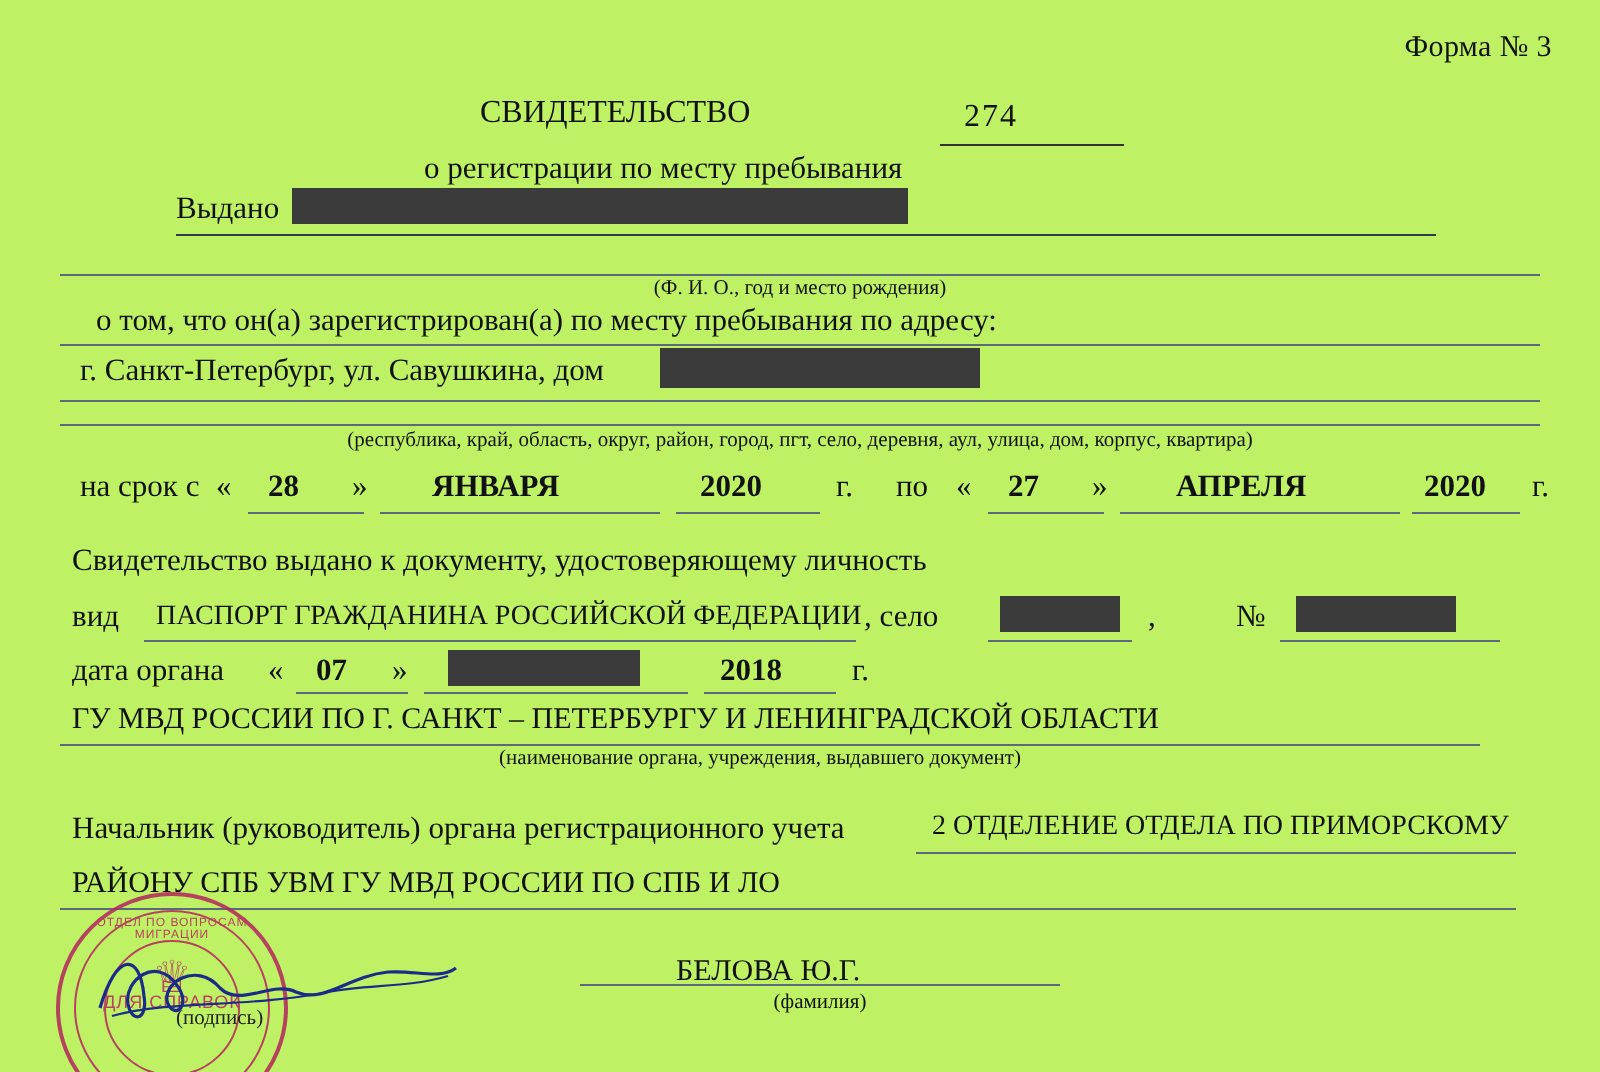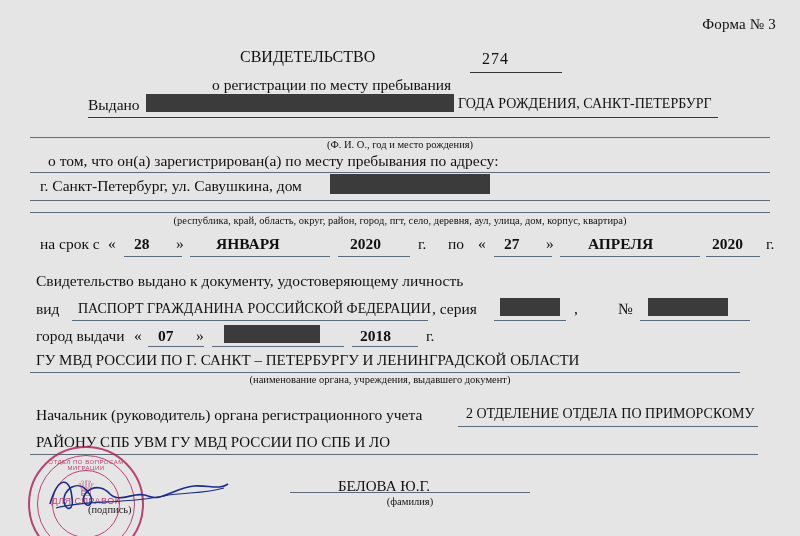--- a/index.html
+++ b/index.html
@@ -4,21 +4,21 @@
 <style>
   html, body {
     margin: 0;
     padding: 0;
     background: #ffffff;
   }
   #page {
     position: relative;
     width: 800px;
     height: 536px;
-    background: #e5e5e5;
+    background: #bef264;
     font-family: "Liberation Serif", serif;
     color: #111;
     overflow: hidden;
   }
   .form-no {
     position: absolute;
     right: 24px;
     top: 16px;
     font-size: 15px;
     letter-spacing: 0.2px;
@@ -159,21 +159,20 @@
 
   <div class="form-no">Форма № 3</div>
 
   <div class="title-wrap">СВИДЕТЕЛЬСТВО</div>
   <div class="cert-number">274</div>
   <div class="cert-number-rule"></div>
   <div class="subtitle">о регистрации по месту пребывания</div>
 
   <div class="lbl" style="left:88px; top:96px;">Выдано</div>
   <div class="redact" style="left:146px; top:94px; width:308px; height:18px;"></div>
-  <div class="lbl" style="left:458px; top:96px; font-size:14px;">ГОДА РОЖДЕНИЯ, САНКТ-ПЕТЕРБУРГ</div>
   <div class="rule dark" style="left:88px; top:117px; width:630px;"></div>
 
   <div class="rule" style="left:30px; top:137px; width:740px;"></div>
   <div class="small-center" style="left:0; right:0; top:139px; text-align:center;">(Ф. И. О., год и место рождения)</div>
 
   <div class="lbl" style="left:48px; top:152px;">о том, что он(а) зарегистрирован(а) по месту пребывания по адресу:</div>
   <div class="rule" style="left:30px; top:172px; width:740px;"></div>
 
   <div class="lbl" style="left:40px; top:177px;">г. Санкт-Петербург, ул. Савушкина, дом</div>
   <div class="redact" style="left:330px; top:174px; width:160px; height:20px;"></div>
@@ -200,29 +199,29 @@
   <div class="rule" style="left:560px; top:256px; width:140px;"></div>
   <div class="hand" style="left:712px; top:235px; font-weight:700;">2020</div>
   <div class="rule" style="left:706px; top:256px; width:54px;"></div>
   <div class="lbl" style="left:766px; top:235px;">г.</div>
 
   <div class="lbl" style="left:36px; top:272px;">Свидетельство выдано к документу, удостоверяющему личность</div>
 
   <div class="lbl" style="left:36px; top:300px;">вид</div>
   <div class="hand" style="left:78px; top:301px; font-size:14px;">ПАСПОРТ ГРАЖДАНИНА РОССИЙСКОЙ ФЕДЕРАЦИИ</div>
   <div class="rule" style="left:72px; top:320px; width:356px;"></div>
-  <div class="lbl" style="left:432px; top:300px;">, серия</div>
+  <div class="lbl" style="left:432px; top:300px;">, село</div>
   <div class="redact" style="left:500px; top:298px; width:60px; height:18px;"></div>
   <div class="rule" style="left:494px; top:320px; width:72px;"></div>
   <div class="lbl" style="left:574px; top:300px;">,</div>
   <div class="lbl" style="left:618px; top:300px;">№</div>
   <div class="redact" style="left:648px; top:298px; width:80px; height:18px;"></div>
   <div class="rule" style="left:640px; top:320px; width:110px;"></div>
 
-  <div class="lbl" style="left:36px; top:327px;">город выдачи</div>
+  <div class="lbl" style="left:36px; top:327px;">дата органа</div>
   <div class="quote" style="left:134px; top:327px;">«</div>
   <div class="hand" style="left:158px; top:327px; font-weight:700;">07</div>
   <div class="quote" style="left:196px; top:327px;">»</div>
   <div class="rule" style="left:148px; top:346px; width:56px;"></div>
   <div class="redact" style="left:224px; top:325px; width:96px; height:18px;"></div>
   <div class="rule" style="left:212px; top:346px; width:132px;"></div>
   <div class="hand" style="left:360px; top:327px; font-weight:700;">2018</div>
   <div class="rule" style="left:352px; top:346px; width:66px;"></div>
   <div class="lbl" style="left:426px; top:327px;">г.</div>
 

